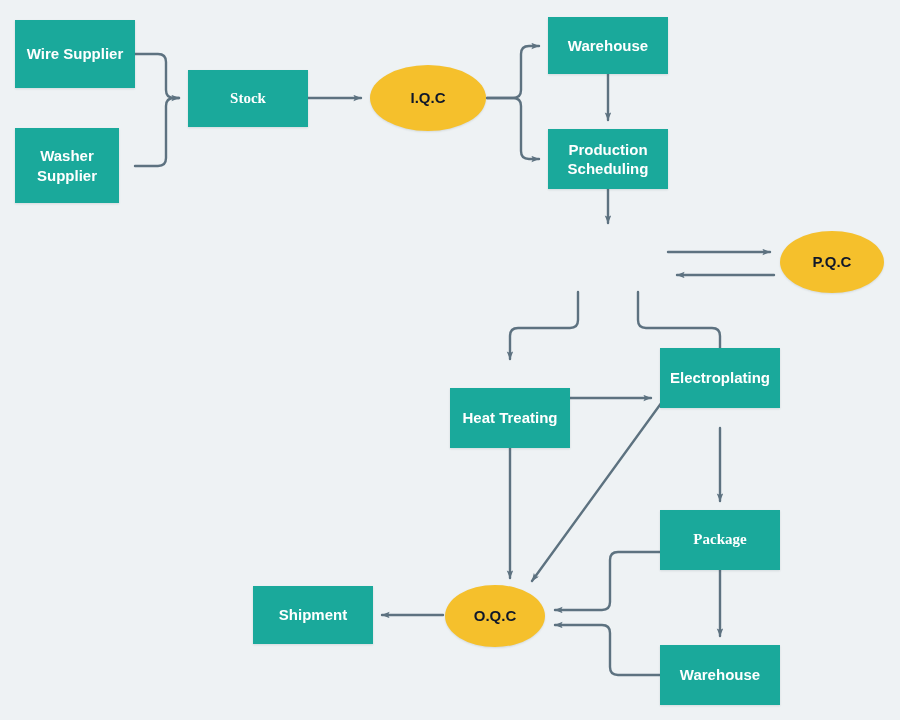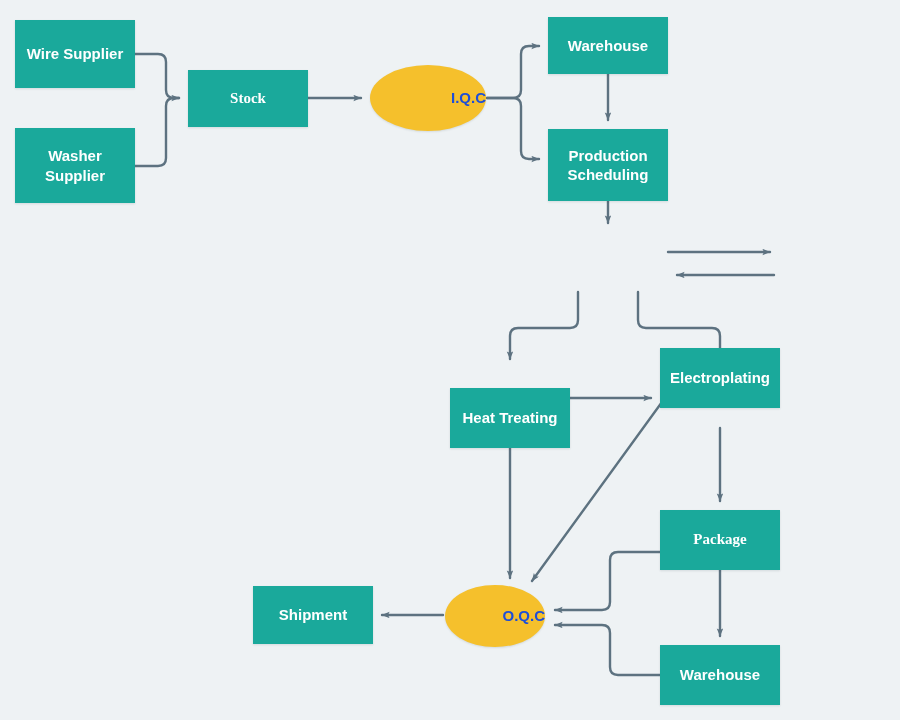--- a/index.html
+++ b/index.html
@@ -38,25 +38,24 @@
   .node.process {
     background: #1aa99b;
     color: #ffffff;
     font-size: 15px;
     border-radius: 0;
     box-shadow: 0 1px 2px rgba(40,60,70,0.13);
     padding: 4px 8px;
   }
   .node.decision {
     background: #f5c02c;
-    color: #1d4ed8;
+    color: #0f172a;
     font-size: 15px;
     border-radius: 50%;
     box-shadow: 0 1px 2px rgba(40,60,70,0.13);
-    justify-content: flex-end;
   }
 </style>
 </head>
 <body>
 
 <div id="canvas">
 
   <svg id="edges" viewBox="0 0 900 720" xmlns="http://www.w3.org/2000/svg">
     <defs>
       <marker id="arw" markerWidth="9" markerHeight="9" refX="7.6" refY="3.2" orient="auto" markerUnits="userSpaceOnUse">
@@ -102,41 +101,44 @@
       <path d="M660,675 L618,675 Q610,675 610,667 L610,633 Q610,625 602,625 L555,625" marker-end="url(#arw)"></path>
 
       <path d="M443,615 L382,615" marker-end="url(#arw)"></path>
     </g>
   </svg>
 
   <div class="node process" style="left:15px; top:20px; width:120px; height:68px;">
     <span>Wire Supplier</span>
   </div>
 
-  <div class="node process" style="left:15px; top:128px; width:120px; height:75px;">
+  <div class="node process" style="left:15px; top:128px; width:104px; height:75px;">
     <span>Washer Supplier</span>
   </div>
 
   <div class="node process" style="left:188px; top:70px; width:120px; height:57px;font-family:Liberation Serif, serif;">
     <span>Stock</span>
   </div>
 
   <div class="node decision" style="left:370px; top:65px; width:116px; height:66px;">
     <span>I.Q.C</span>
   </div>
 
   <div class="node process" style="left:548px; top:17px; width:120px; height:57px;">
     <span>Warehouse</span>
   </div>
 
-  <div class="node process" style="left:548px; top:129px; width:120px; height:72px;">
+  <div class="node process" style="left:548px; top:129px; width:120px; height:60px;">
     <span>Production Scheduling</span>
   </div>
 
 
+  <div class="node decision" style="left:780px; top:231px; width:104px; height:62px;">
+    <span>P.Q.C</span>
+  </div>
 
   <div class="node process" style="left:450px; top:388px; width:120px; height:60px;">
     <span>Heat Treating</span>
   </div>
 
   <div class="node process" style="left:660px; top:348px; width:120px; height:60px;">
     <span>Electroplating</span>
   </div>
 
   <div class="node process" style="left:660px; top:510px; width:120px; height:60px;font-family:Liberation Serif, serif;">

